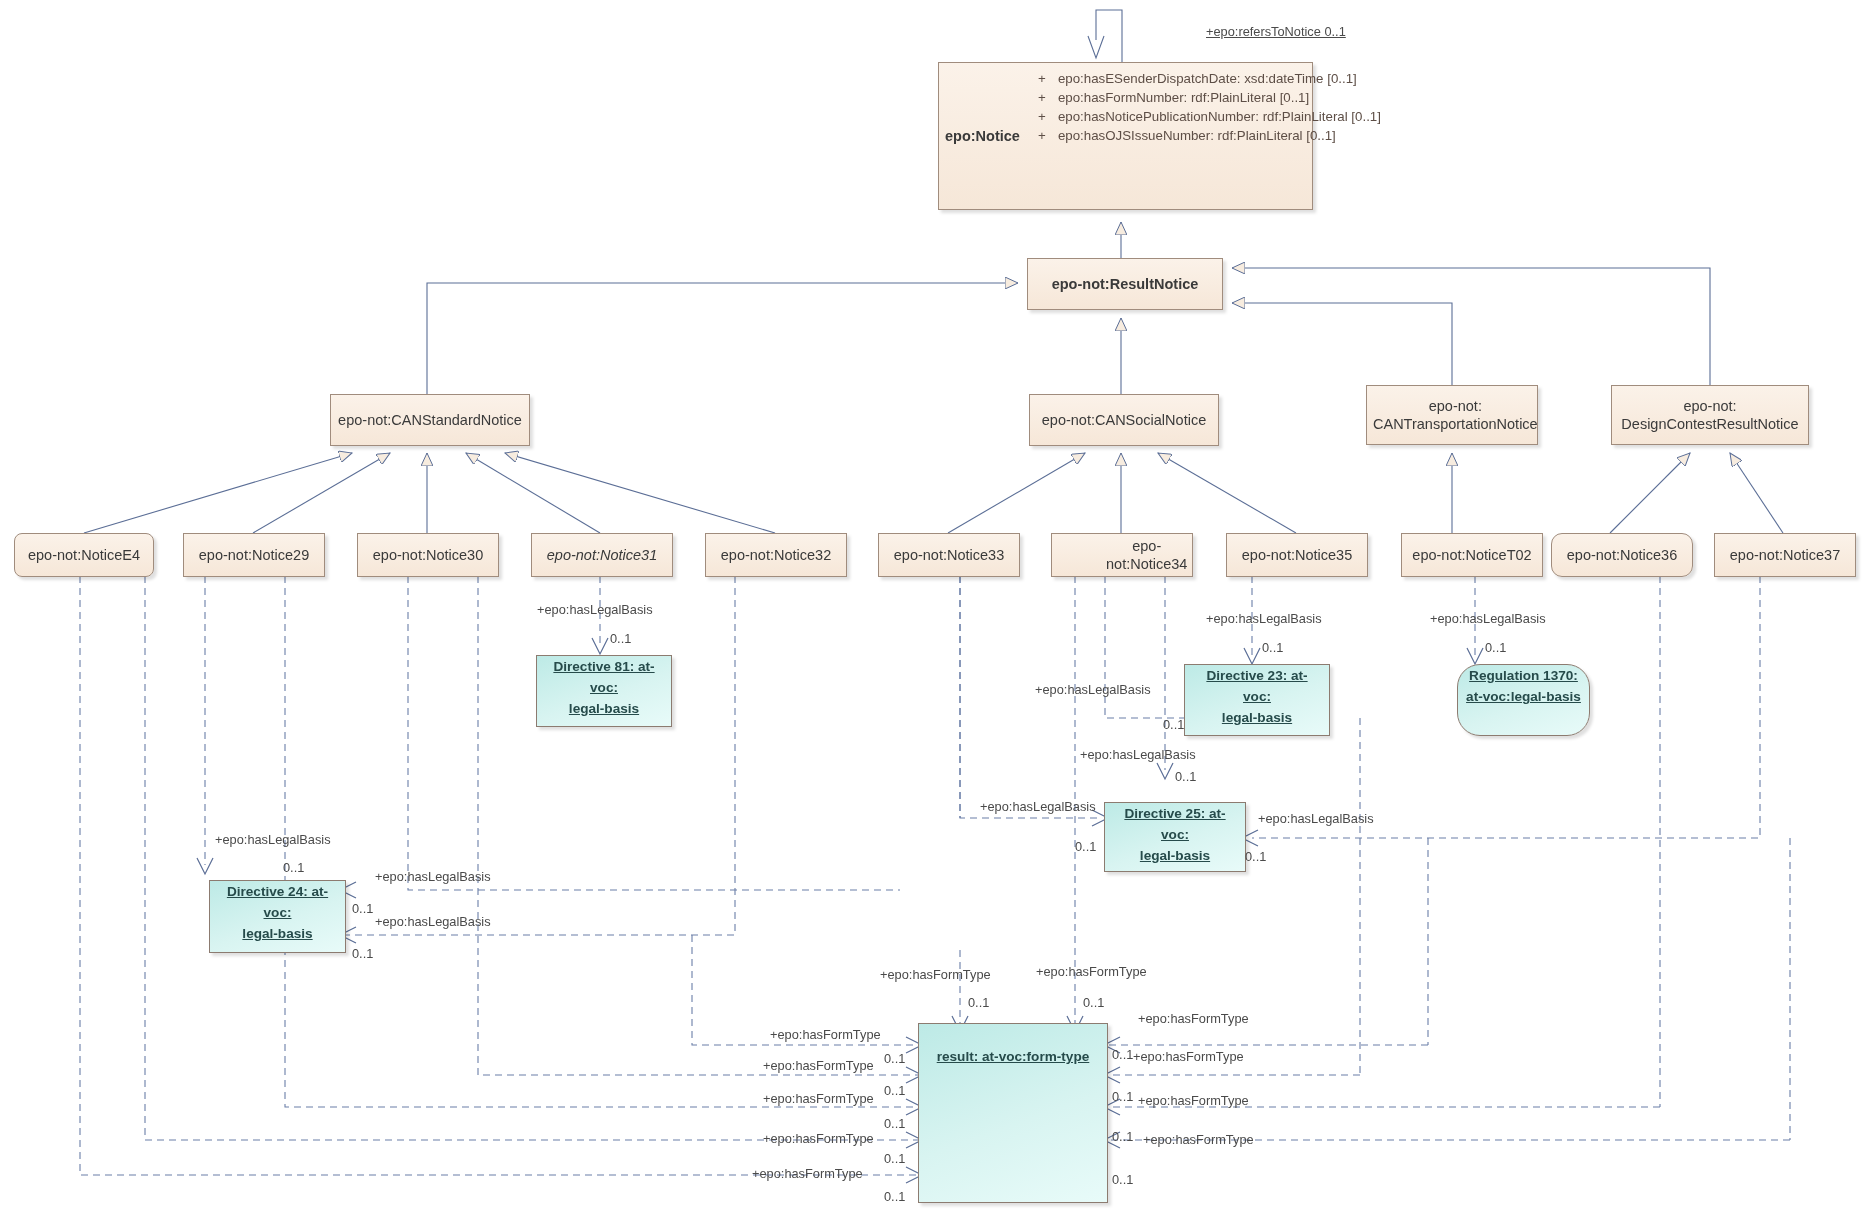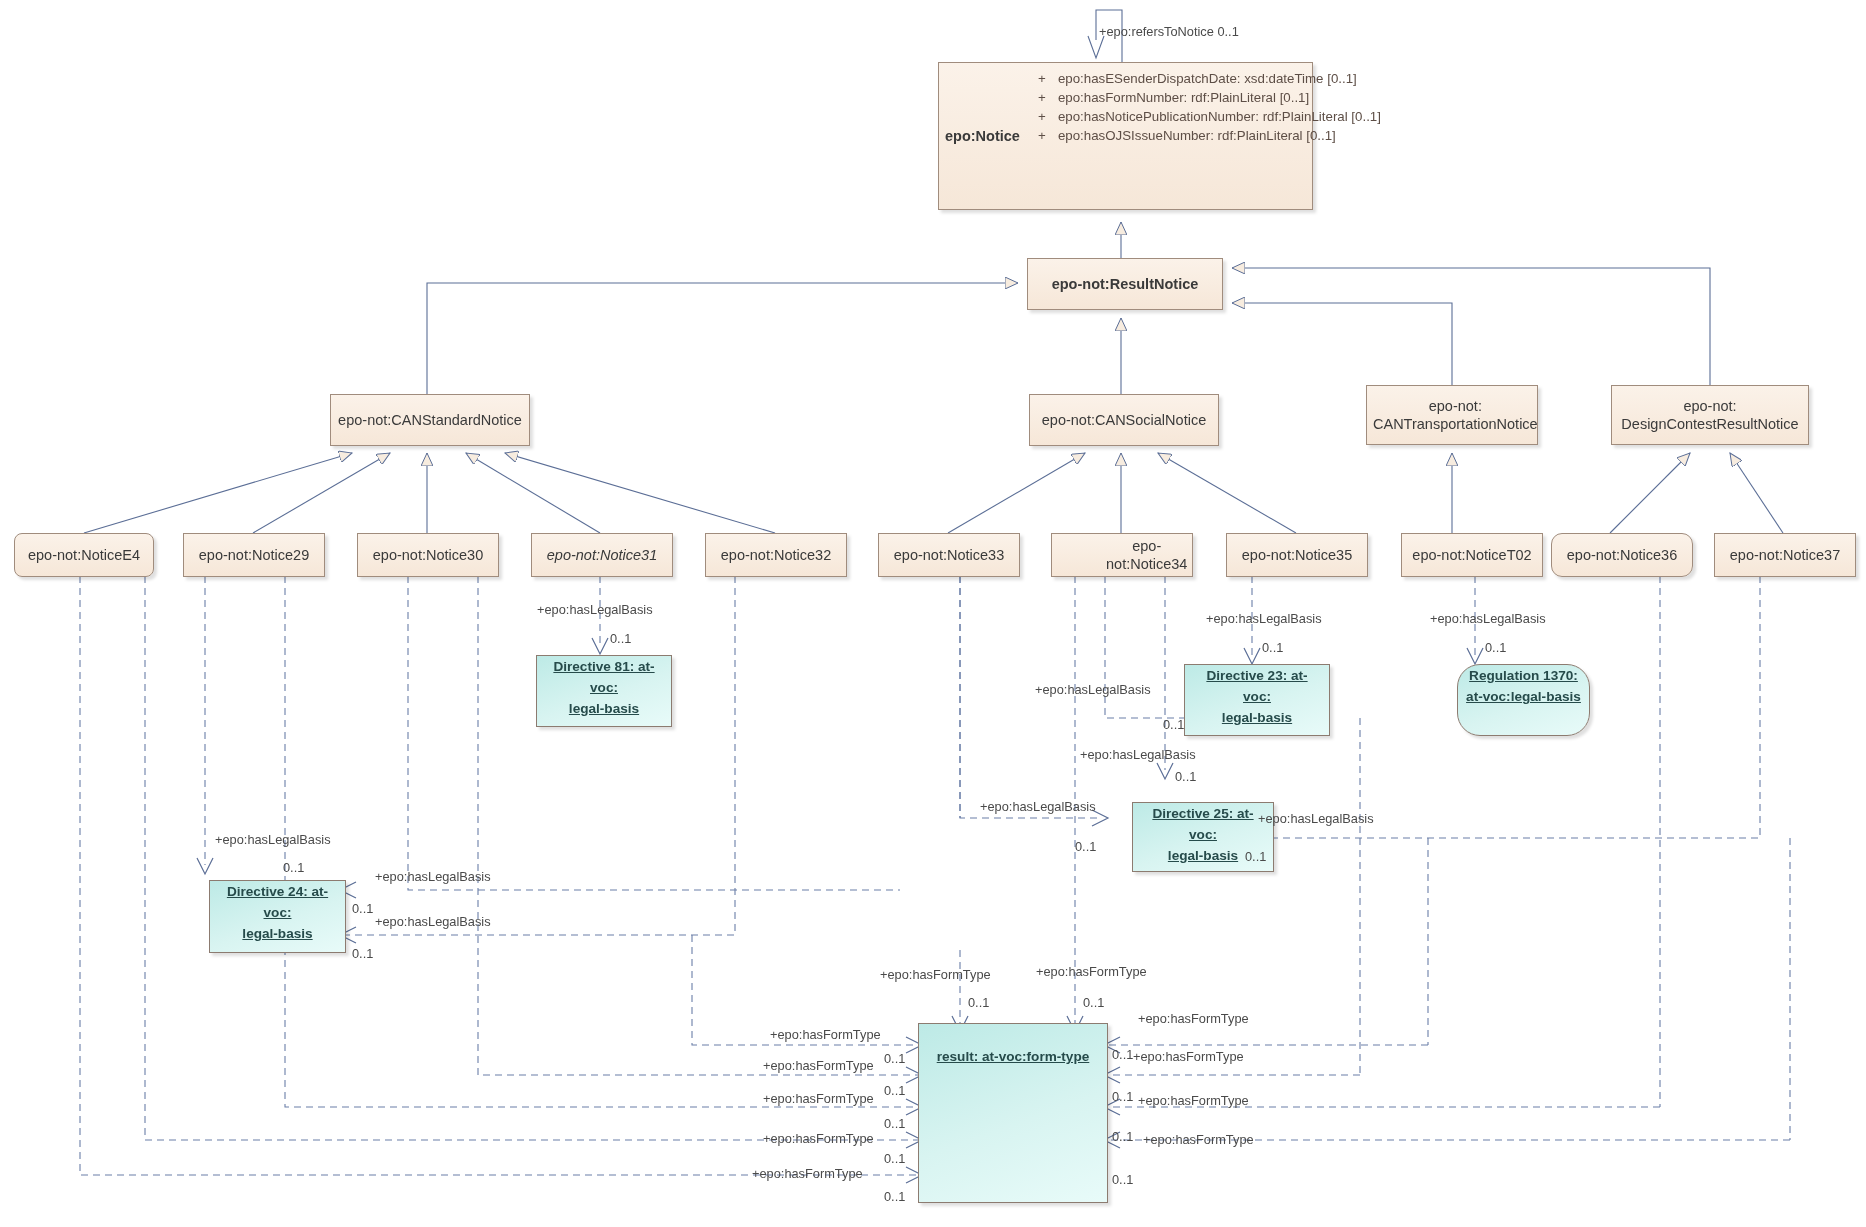--- a/index.html
+++ b/index.html
@@ -176,21 +176,21 @@
       <div class="attr">
         <span class="vis">+</span>
         <span>epo:hasNoticePublicationNumber: rdf:PlainLiteral [0..1]</span>
       </div>
       <div class="attr">
         <span class="vis">+</span>
         <span>epo:hasOJSIssueNumber: rdf:PlainLiteral [0..1]</span>
       </div>
     </div>
   </div>
-  <div class="lbl" style="left:1099px;top:25px;">+epo:refersToNotice 0..1</div>
+  <div class="lbl" style="left:1206px;top:25px;text-decoration:underline;">+epo:refersToNotice 0..1</div>
 
   <div class="uml-box tan" style="left:1027px;top:258px;width:196px;height:52px;">
     <div class="uml-title bold">epo-not:ResultNotice</div>
   </div>
 
   <div class="uml-box tan" style="left:330px;top:394px;width:200px;height:52px;">
     <div class="uml-title">epo-not:CANStandardNotice</div>
   </div>
 
   <div class="uml-box tan" style="left:1029px;top:394px;width:190px;height:52px;">
@@ -263,21 +263,21 @@
     </div>
   </div>
 
   <div class="uml-box teal" style="left:1457px;top:664px;width:133px;height:72px;justify-content:center;border-radius:23px;">
     <div class="teal-label">
       <span>Regulation 1370:</span><br>
       <span>at-voc:legal-basis</span>
     </div>
   </div>
 
-  <div class="uml-box teal" style="left:1104px;top:802px;width:142px;height:70px;margin-left:28px;">
+  <div class="uml-box teal" style="left:1104px;top:802px;width:142px;height:70px;">
     <div class="teal-label">
       <span>Directive 25: at-voc:</span><br>
       <span>legal-basis</span>
     </div>
   </div>
 
   <div class="uml-box teal" style="left:209px;top:880px;width:137px;height:73px;justify-content:center;">
     <div class="teal-label">
       <span>Directive 24: at-voc:</span><br>
       <span>legal-basis</span>

